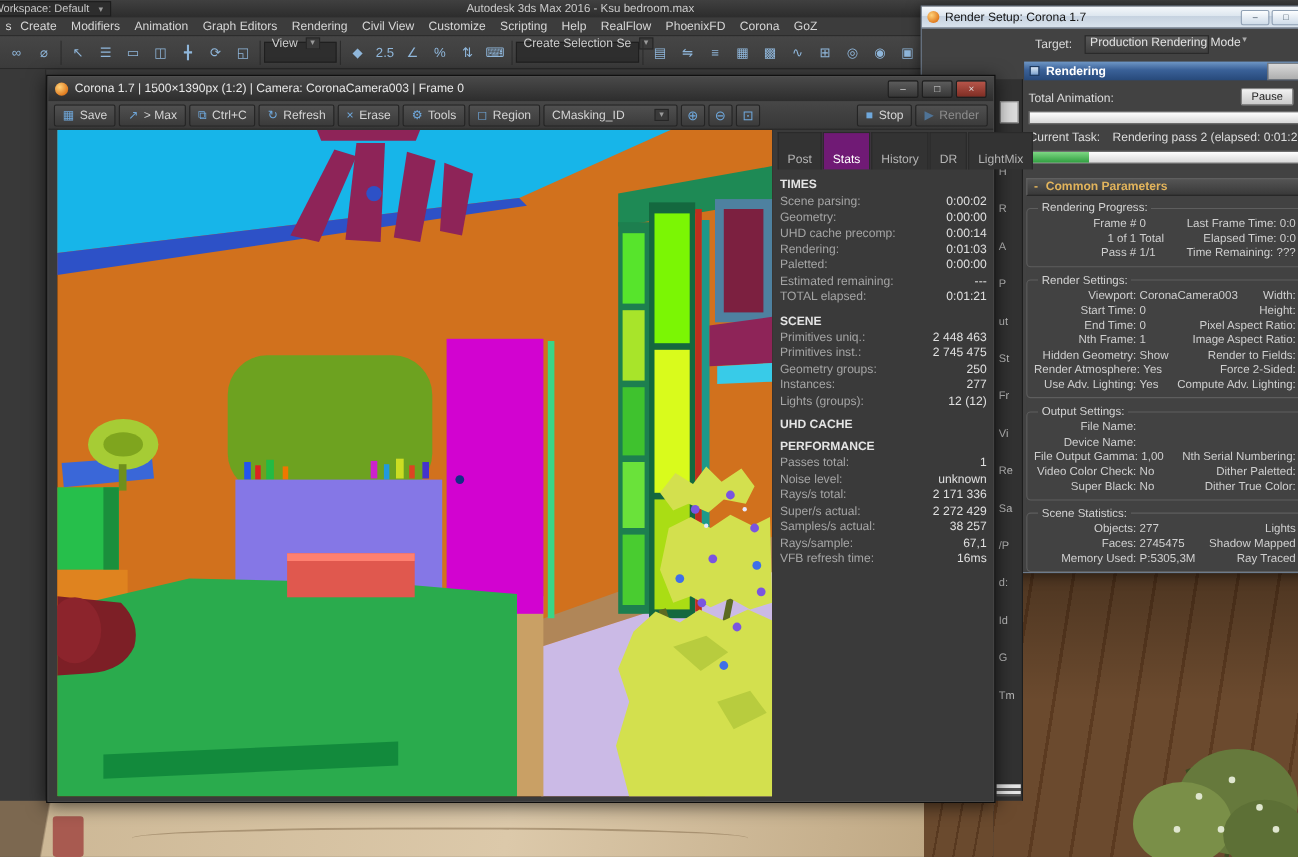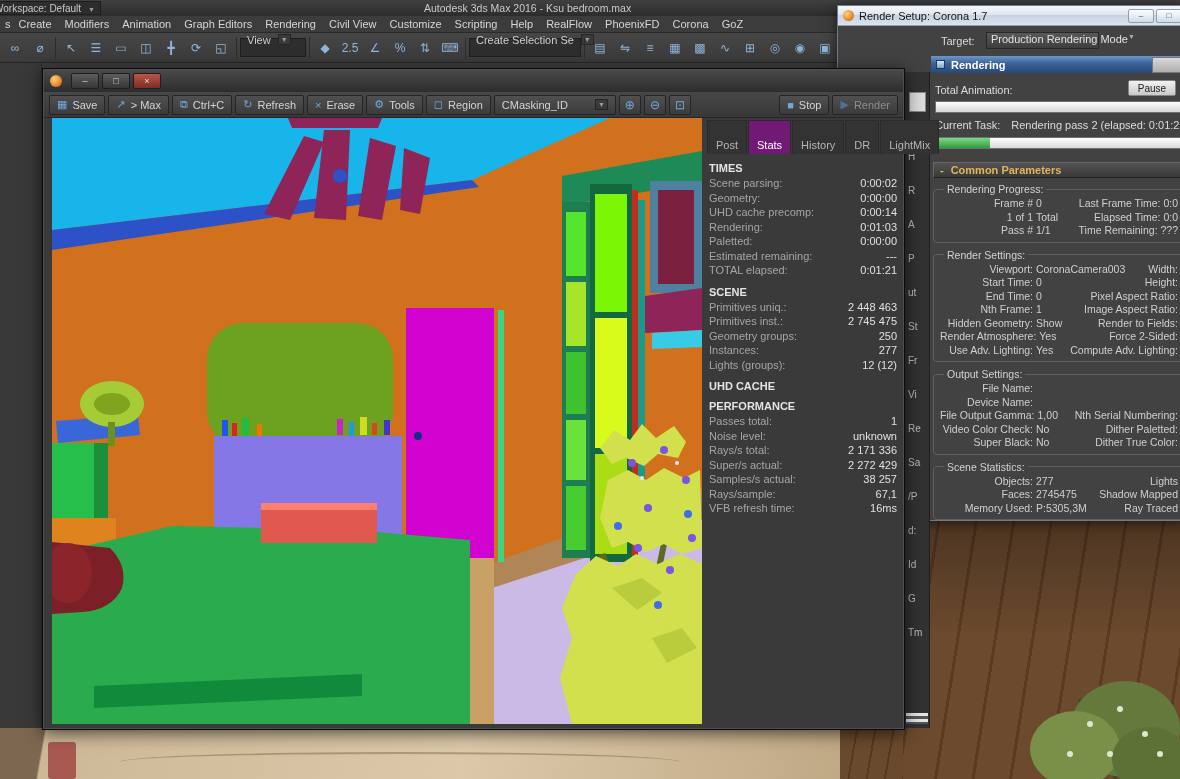--- a/index.html
+++ b/index.html
@@ -430,20 +430,21 @@
         <div class="frag">Id</div>
         <div class="frag">G</div>
         <div class="frag">Tm</div>
       </div>
     <div class="lines"></div>
   </div>
 
   <div class="abs" id="vfb">
     <div id="vfb-titlebar">
       <span class="corona-logo"></span>
+      <span id="vfb-title">Corona 1.7 | 1500×1390px (1:2) | Camera: CoronaCamera003 | Frame 0</span>
       <span class="win-btn">–</span>
       <span class="win-btn">□</span>
       <span class="win-btn close">×</span>
     </div>
     <div id="vfb-toolbar">
       <span class="vbtn">
         <span class="ic">▦</span>
         <span>Save</span>
       </span>
       <span class="vbtn">

